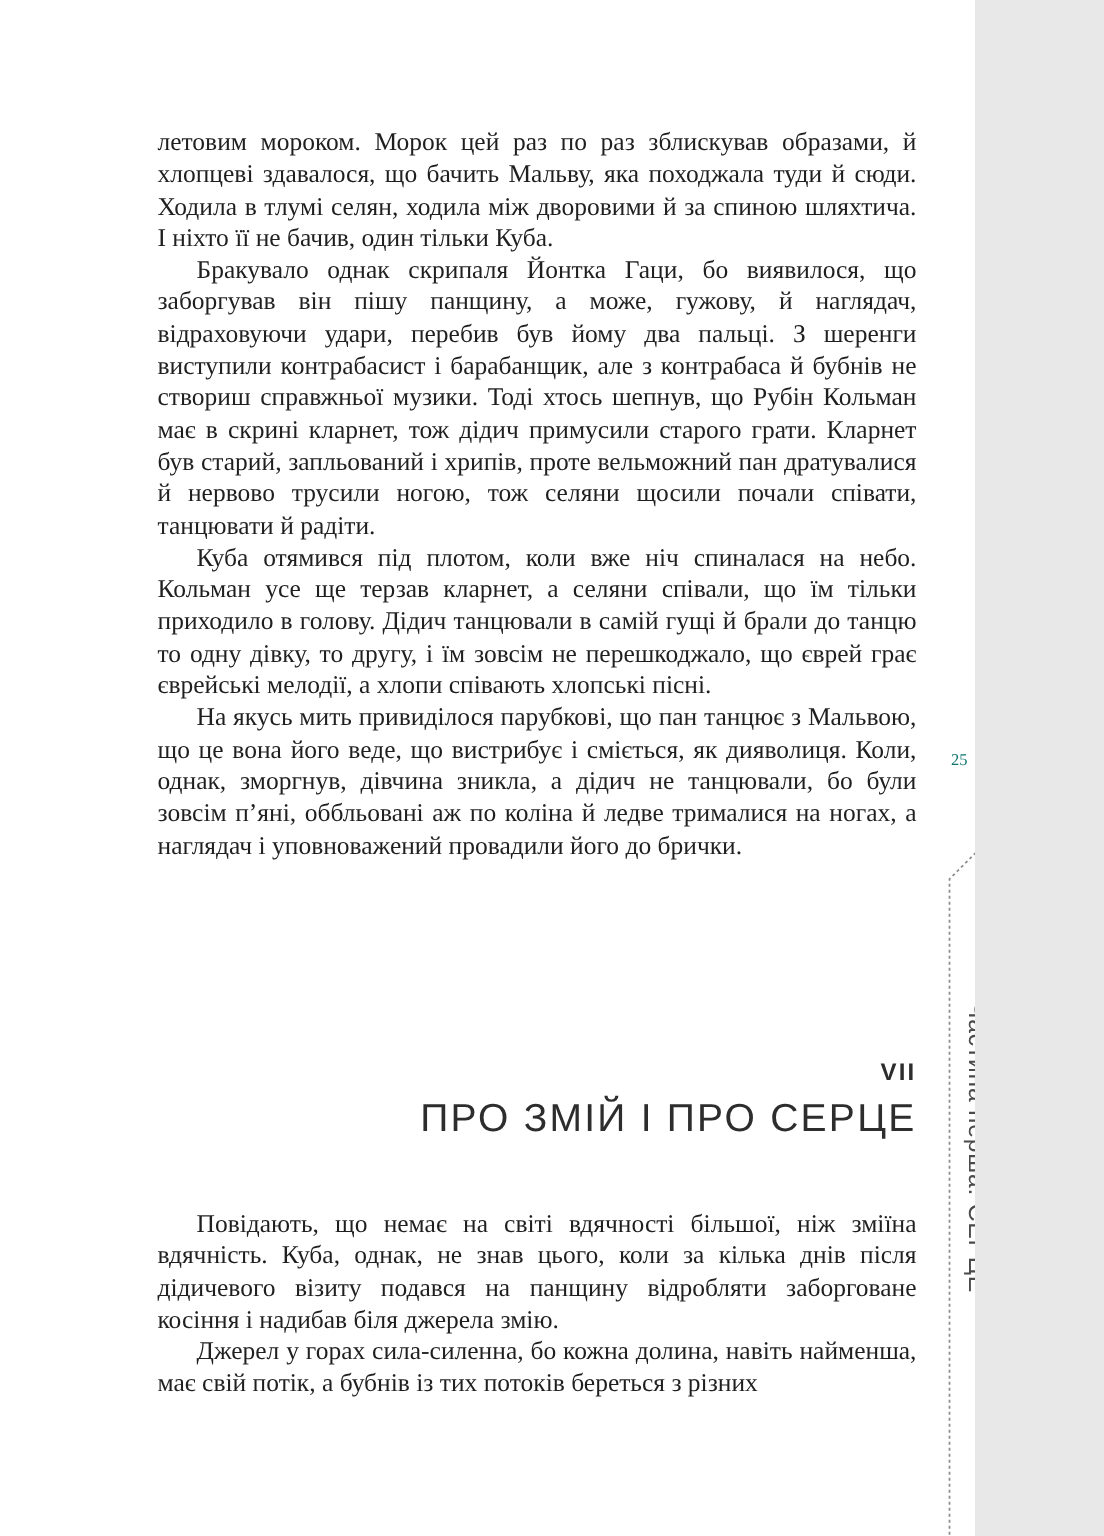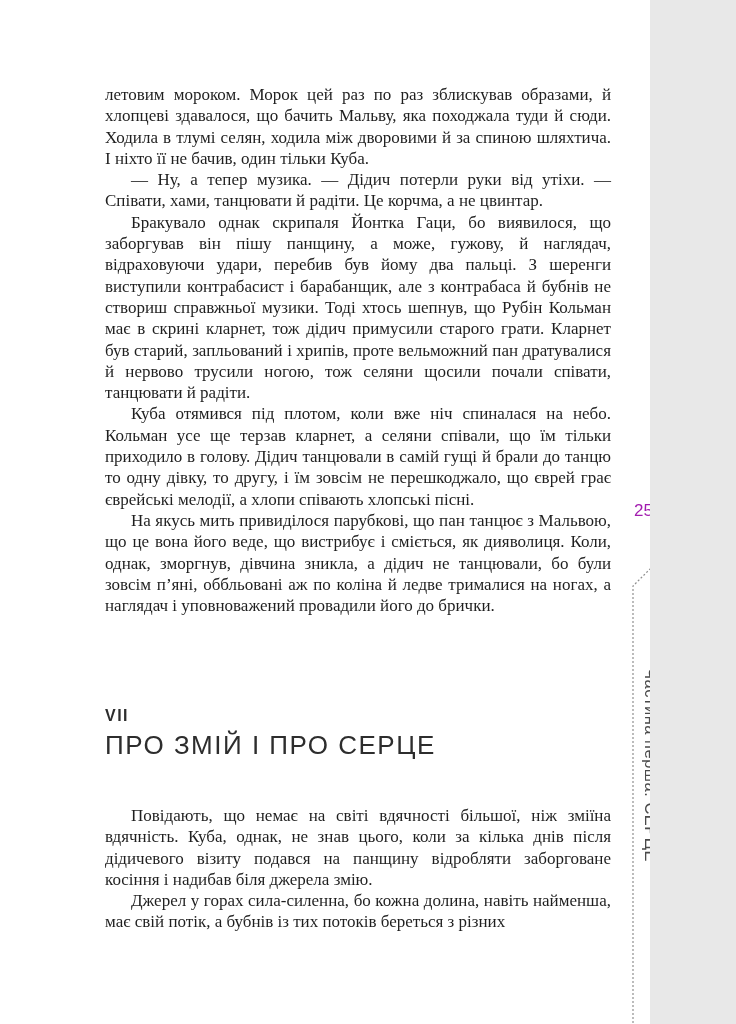--- a/index.html
+++ b/index.html
@@ -26,21 +26,21 @@
   #text-bottom { top: 805px; }
   .para { margin: 0; text-indent: 26px; }
   .para.noindent { text-indent: 0; }
 
   
   .chapter {
     position: absolute;
     left: 105px;
     top: 706px;
     width: 506px;
-    text-align: left;
+    text-align: right;
     color: #2d2d2d;
     font-family: "Liberation Sans", "DejaVu Sans", sans-serif;
   }
   .chapter-number {
     font-size: 16px;
     font-weight: 700;
     letter-spacing: 1.5px;
     line-height: 20px;
   }
   .chapter-title {
@@ -49,23 +49,23 @@
     letter-spacing: 1.5px;
     line-height: 32px;
     margin-top: 3px;
   }
 
   
   .page-number {
     position: absolute;
     left: 634px;
     top: 501px;
-    font-family: Liberation Sans, sans-serif;
-    font-size: 17px;
-    color: #a21caf;
+    font-family: Liberation Serif, serif;
+    font-size: 11px;
+    color: #0f766e;
   }
   .margin-rule-svg {
     position: absolute;
     left: 0; top: 0;
     width: 736px; height: 1024px;
     pointer-events: none;
   }
   .margin-label {
     position: absolute;
     left: 641px;
@@ -78,21 +78,20 @@
     white-space: nowrap;
   }
 </style>
 </head>
 <body>
 
 <div class="page">
 
   <div class="text-block" id="text-top">
     <p class="para noindent">летовим мороком. Морок цей раз по раз зблискував образами, й хлопцеві здавалося, що бачить Мальву, яка походжала туди й сюди. Ходила в тлумі селян, ходила між дворовими й за спиною шляхтича. І ніхто її не бачив, один тільки Куба.</p>
-    <p class="para">— Ну, а тепер музика. — Дідич потерли руки від утіхи. — Співати, хами, танцювати й радіти. Це корчма, а не цвинтар.</p>
     <p class="para">Бракувало однак скрипаля Йонтка Гаци, бо виявилося, що заборгував він пішу панщину, а може, гужову, й наглядач, відраховуючи удари, перебив був йому два пальці. З шеренги виступили контрабасист і барабанщик, але з контрабаса й бубнів не створиш справжньої музики. Тоді хтось шепнув, що Рубін Кольман має в скрині кларнет, тож дідич примусили старого грати. Кларнет був старий, запльований і хрипів, проте вельможний пан дратувалися й нервово трусили ногою, тож селяни щосили почали співати, танцювати й радіти.</p>
     <p class="para">Куба отямився під плотом, коли вже ніч спиналася на небо. Кольман усе ще терзав кларнет, а селяни співали, що їм тільки приходило в голову. Дідич танцювали в самій гущі й брали до танцю то одну дівку, то другу, і їм зовсім не перешкоджало, що єврей грає єврейські мелодії, а хлопи співають хлопські пісні.</p>
     <p class="para">На якусь мить привиділося парубкові, що пан танцює з Мальвою, що це вона його веде, що вистрибує і сміється, як дияволиця. Коли, однак, зморгнув, дівчина зникла, а дідич не танцювали, бо були зовсім п’яні, оббльовані аж по коліна й ледве трималися на ногах, а наглядач і уповноважений провадили його до брички.</p>
   </div>
 
   <div class="chapter">
     <div class="chapter-number">VII</div>
     <div class="chapter-title">ПРО ЗМІЙ І ПРО СЕРЦЕ</div>
   </div>
 

